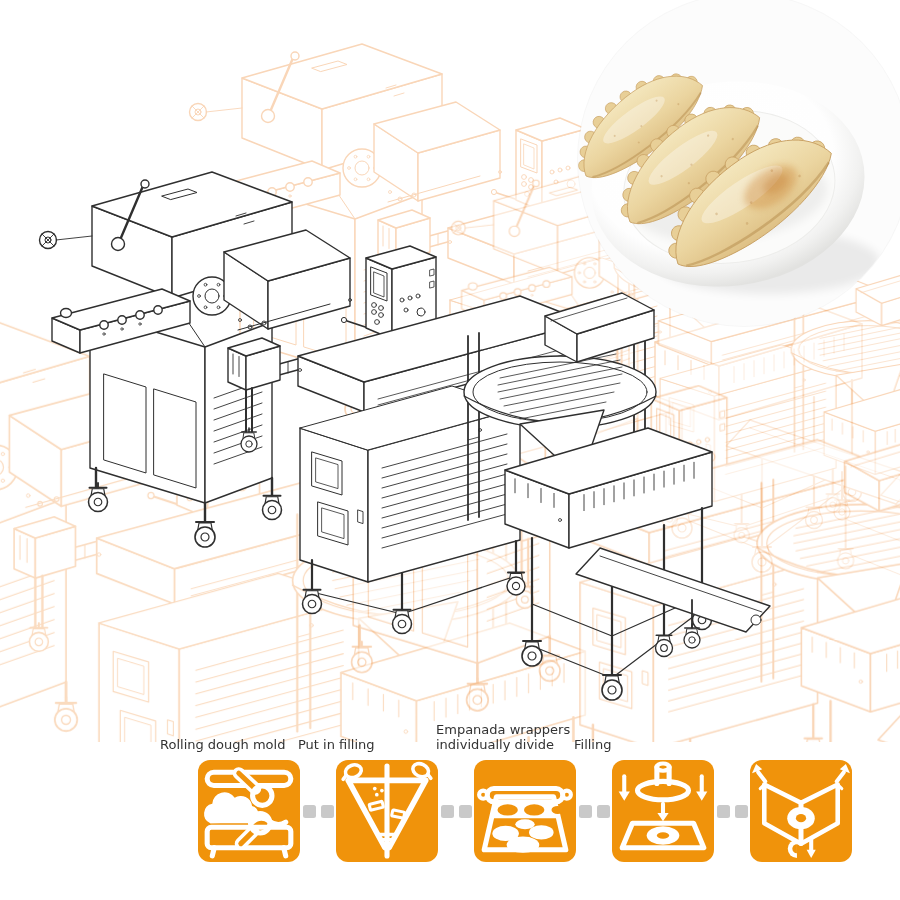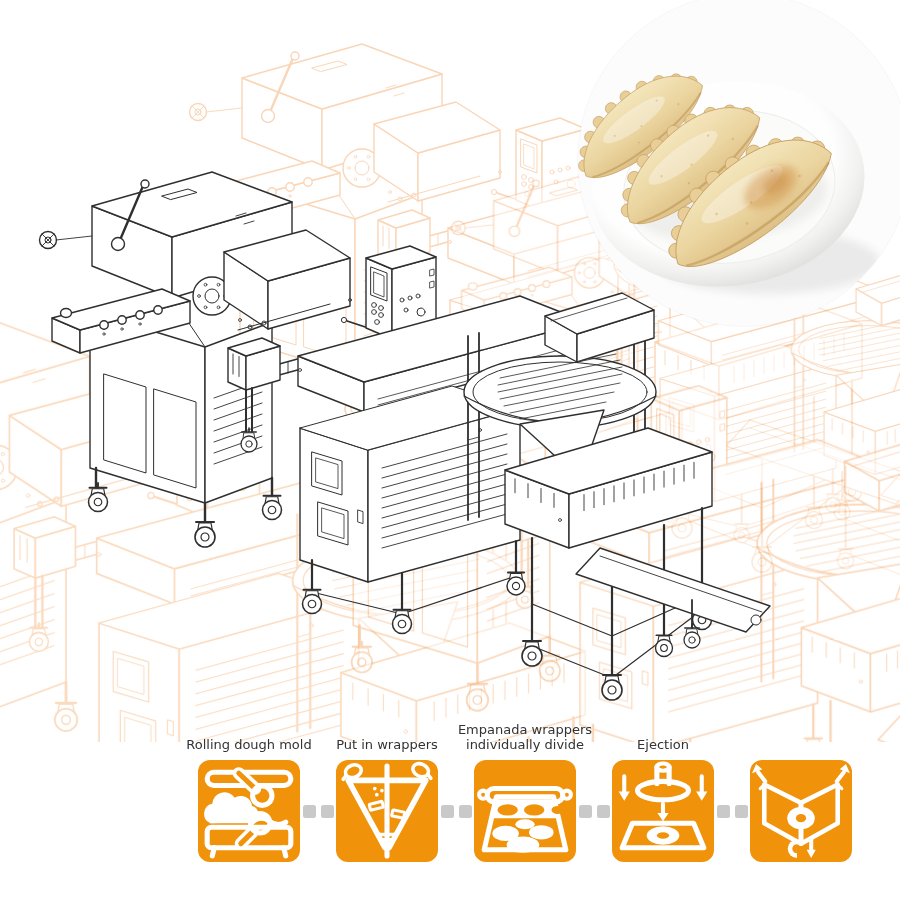--- a/index.html
+++ b/index.html
@@ -23,21 +23,21 @@
   .steps{
     position:absolute;left:0;top:716px;width:900px;height:146px;
     display:flex;justify-content:flex-start;align-items:flex-end;
     padding-left:198px;box-sizing:border-box;
   }
   .step{
     width:102px;flex:0 0 102px;display:flex;flex-direction:column;
     align-items:center;justify-content:flex-end;
   }
   .step-label{
-    width:178px;text-align:center;color:#333333;font-size:13px;
+    width:178px;text-align:left;color:#333333;font-size:13px;
     line-height:1.2;white-space:pre-line;margin-bottom:7px;
   }
   .step-icon{
     width:102px;height:102px;border-radius:12px;background:#F0930B;
     display:block;
   }
   .step-icon svg{display:block;width:102px;height:102px;}
   .conn{
     width:36px;flex:0 0 36px;height:102px;align-self:flex-end;
     display:flex;align-items:center;justify-content:center;gap:5px;
@@ -328,21 +328,21 @@
       </svg>
     </span>
   </div>
 
   <div class="conn">
         <span class="sq"></span>
         <span class="sq"></span>
       </div>
 
   <div class="step">
-    <div class="step-label">Put in wrappers</div>
+    <div class="step-label">Put in filling</div>
     <span class="step-icon">
       <svg viewBox="0 0 100 100" xmlns="http://www.w3.org/2000/svg">
         <g stroke="#fff" fill="none" stroke-linecap="round" stroke-linejoin="round">
           <path d="M12,20 H88 L52,86 H48 Z" stroke-width="5.5"></path>
           <line x1="50" y1="6" x2="50" y2="94" stroke-width="5"></line>
           <rect x="33" y="42" width="13" height="6" rx="1" transform="rotate(-14 39 45)" stroke-width="3"></rect>
           <rect x="55" y="50" width="12" height="6" rx="1" transform="rotate(12 61 53)" stroke-width="3"></rect>
           <line x1="41" y1="73" x2="59" y2="73" stroke-width="3.5"></line>
           <line x1="43" y1="78" x2="57" y2="78" stroke-width="3"></line>
           <ellipse cx="17" cy="11" rx="8" ry="6" transform="rotate(-20 17 11)" stroke-width="3.5"></ellipse>
@@ -390,21 +390,21 @@
       </svg>
     </span>
   </div>
 
   <div class="conn">
         <span class="sq"></span>
         <span class="sq"></span>
       </div>
 
   <div class="step">
-    <div class="step-label">Ejection</div>
+    <div class="step-label">Filling</div>
     <span class="step-icon">
       <svg viewBox="0 0 100 100" xmlns="http://www.w3.org/2000/svg">
         <g stroke="#fff" fill="none" stroke-linecap="round" stroke-linejoin="round">
           <path d="M44,7 V23 M56,7 V23" stroke-width="5"></path>
           <ellipse cx="50" cy="7" rx="6.5" ry="3.5" stroke-width="4"></ellipse>
           <ellipse cx="50" cy="30" rx="25" ry="9" stroke-width="5"></ellipse>
           <path d="M20,62 L80,62 L90,86 L10,86 Z" stroke-width="5"></path>
           <line x1="12" y1="16" x2="12" y2="31" stroke-width="4"></line>
           <line x1="88" y1="16" x2="88" y2="31" stroke-width="4"></line>
           <line x1="50" y1="43" x2="50" y2="52" stroke-width="4"></line>

